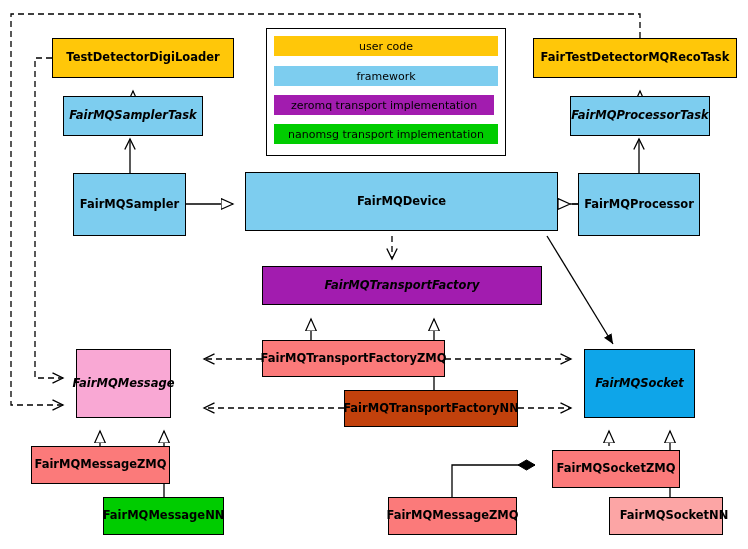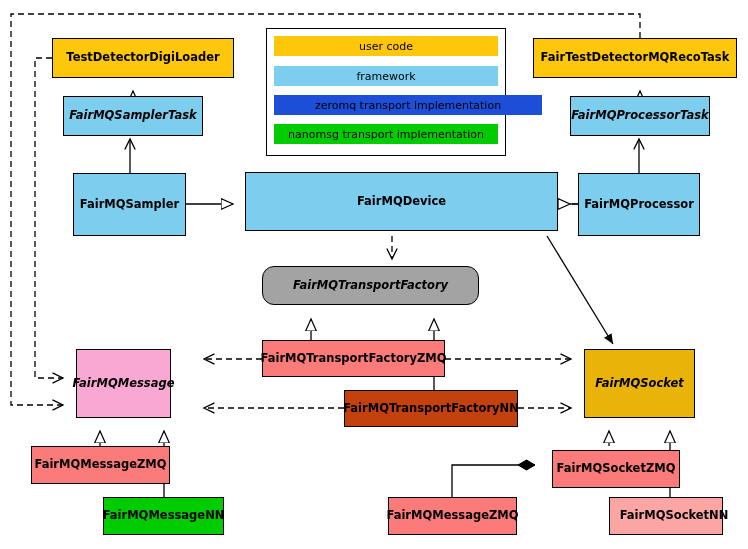--- a/index.html
+++ b/index.html
@@ -82,46 +82,46 @@
 
       <path stroke-dasharray="6,4" d="M52,58 L35,58 L35,378 L63,378" marker-end="url(#openArrow)"></path>
 
       <path stroke-dasharray="6,4" d="M640,38 L640,14 L11,14 L11,405 L63,405" marker-end="url(#openArrow)"></path>
     </g>
   </svg>
 
   <div class="legend-box" style="left:266px;top:28px;width:240px;height:128px;"></div>
   <div class="legend-row" style="left:274px;top:36px;width:224px;height:20px;background:#FFC709;">user code</div>
   <div class="legend-row" style="left:274px;top:66px;width:224px;height:20px;background:#7DCDEF;">framework</div>
-  <div class="legend-row" style="left:274px;top:95px;width:268px;height:20px;background:#1d4ed8;text-align:right;">zeromq transport implementation</div>
+  <div class="legend-row" style="left:274px;top:95px;width:220px;height:20px;background:#a21caf;text-align:right;">zeromq transport implementation</div>
   <div class="legend-row" style="left:274px;top:124px;width:224px;height:20px;background:#00CC00;">nanomsg transport implementation</div>
 
   <div class="node" style="left:52px;top:38px;width:182px;height:40px;background:#FFC709;">TestDetectorDigiLoader</div>
 
   <div class="node abstract" style="left:63px;top:96px;width:140px;height:40px;background:#7DCDEF;">FairMQSamplerTask</div>
 
   <div class="node" style="left:73px;top:173px;width:113px;height:63px;background:#7DCDEF;">FairMQSampler</div>
 
   <div class="node" style="left:245px;top:172px;width:313px;height:59px;background:#7DCDEF;">FairMQDevice</div>
 
   <div class="node" style="left:578px;top:173px;width:122px;height:63px;background:#7DCDEF;">FairMQProcessor</div>
 
   <div class="node abstract" style="left:570px;top:96px;width:140px;height:40px;background:#7DCDEF;">FairMQProcessorTask</div>
 
   <div class="node" style="left:533px;top:38px;width:204px;height:40px;background:#FFC709;">FairTestDetectorMQRecoTask</div>
 
-  <div class="node abstract" style="left:262px;top:266px;width:217px;height:39px;background:#a3a3a3;border-radius:12px;">FairMQTransportFactory</div>
+  <div class="node abstract" style="left:262px;top:266px;width:280px;height:39px;background:#a21caf;">FairMQTransportFactory</div>
 
   <div class="node" style="left:262px;top:340px;width:183px;height:37px;background:#FB7A7A;">FairMQTransportFactoryZMQ</div>
 
   <div class="node" style="left:344px;top:390px;width:174px;height:37px;background:#c2410c;">FairMQTransportFactoryNN</div>
 
   <div class="node abstract" style="left:76px;top:349px;width:95px;height:69px;background:#f9a8d4;">FairMQMessage</div>
 
-  <div class="node abstract" style="left:584px;top:349px;width:111px;height:69px;background:#eab308;">FairMQSocket</div>
+  <div class="node abstract" style="left:584px;top:349px;width:111px;height:69px;background:#0ea5e9;">FairMQSocket</div>
 
   <div class="node" style="left:31px;top:446px;width:139px;height:38px;background:#FB7A7A;">FairMQMessageZMQ</div>
 
   <div class="node" style="left:103px;top:497px;width:121px;height:38px;background:#00CC00;">FairMQMessageNN</div>
 
   <div class="node" style="left:552px;top:450px;width:128px;height:38px;background:#FB7A7A;">FairMQSocketZMQ</div>
 
   <div class="node" style="left:609px;top:497px;width:114px;height:38px;background:#fca5a5;padding-left:16px;">FairMQSocketNN</div>
 
   <div class="node" style="left:388px;top:497px;width:129px;height:38px;background:#FB7A7A;">FairMQMessageZMQ</div>

